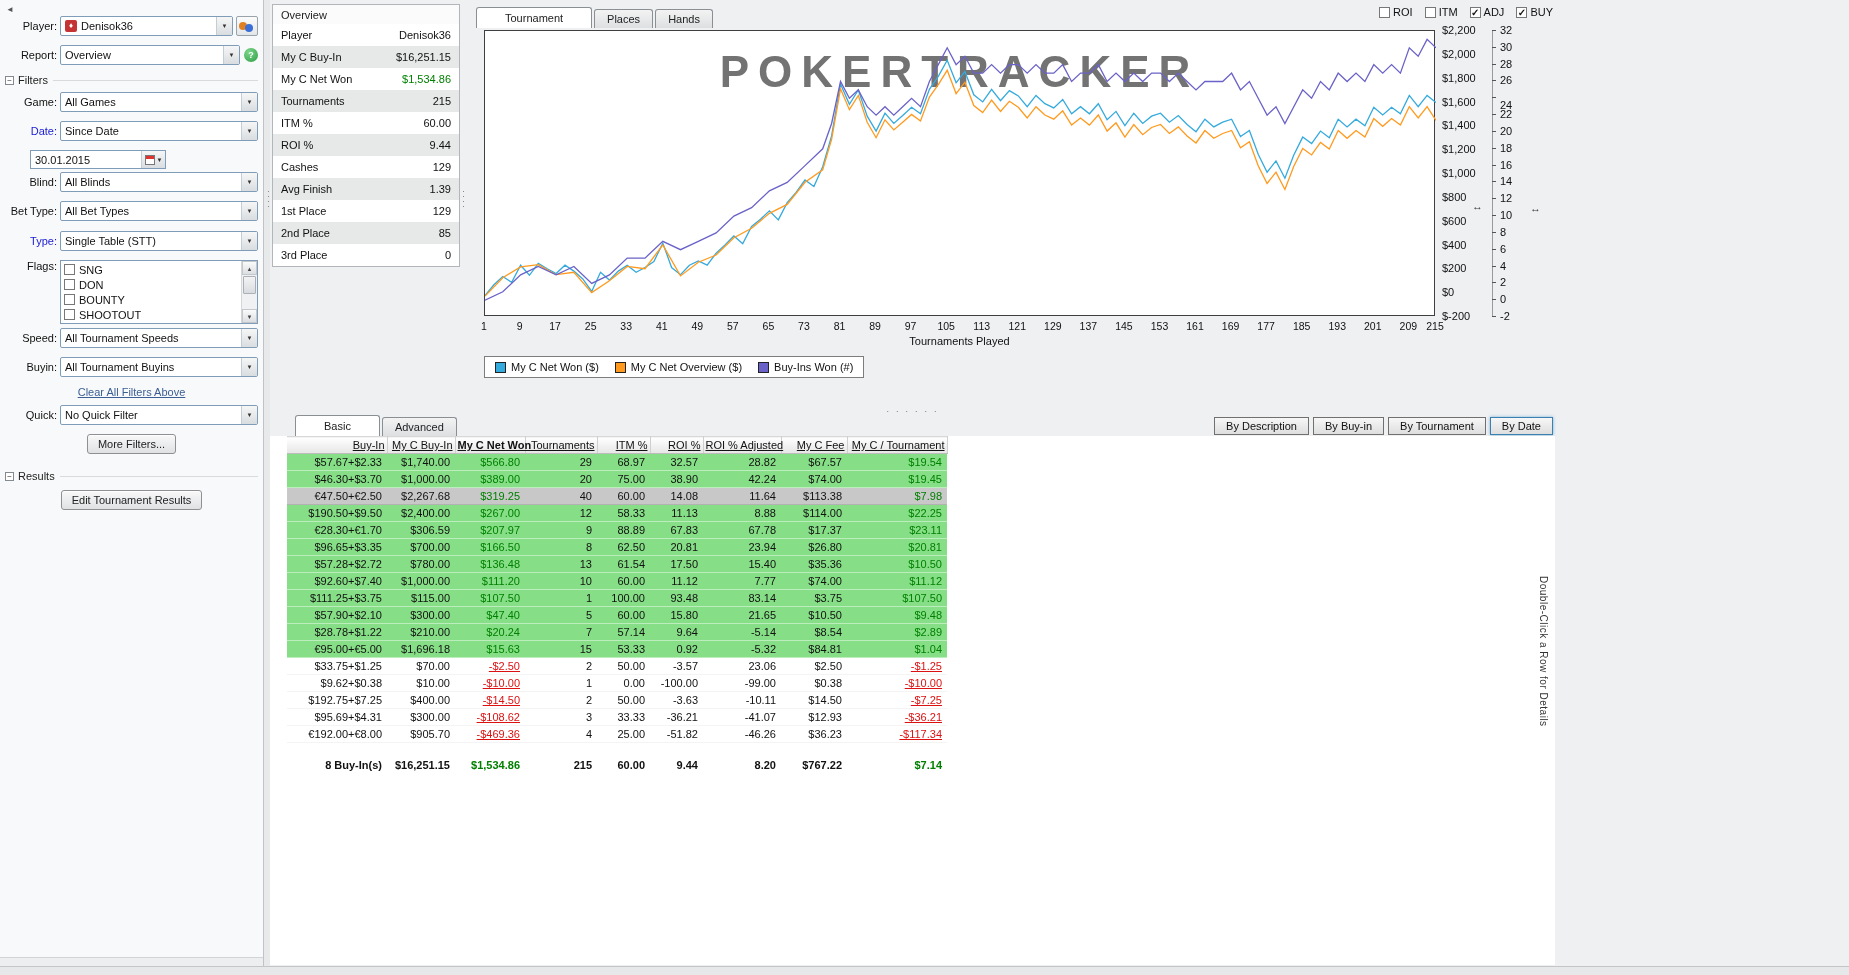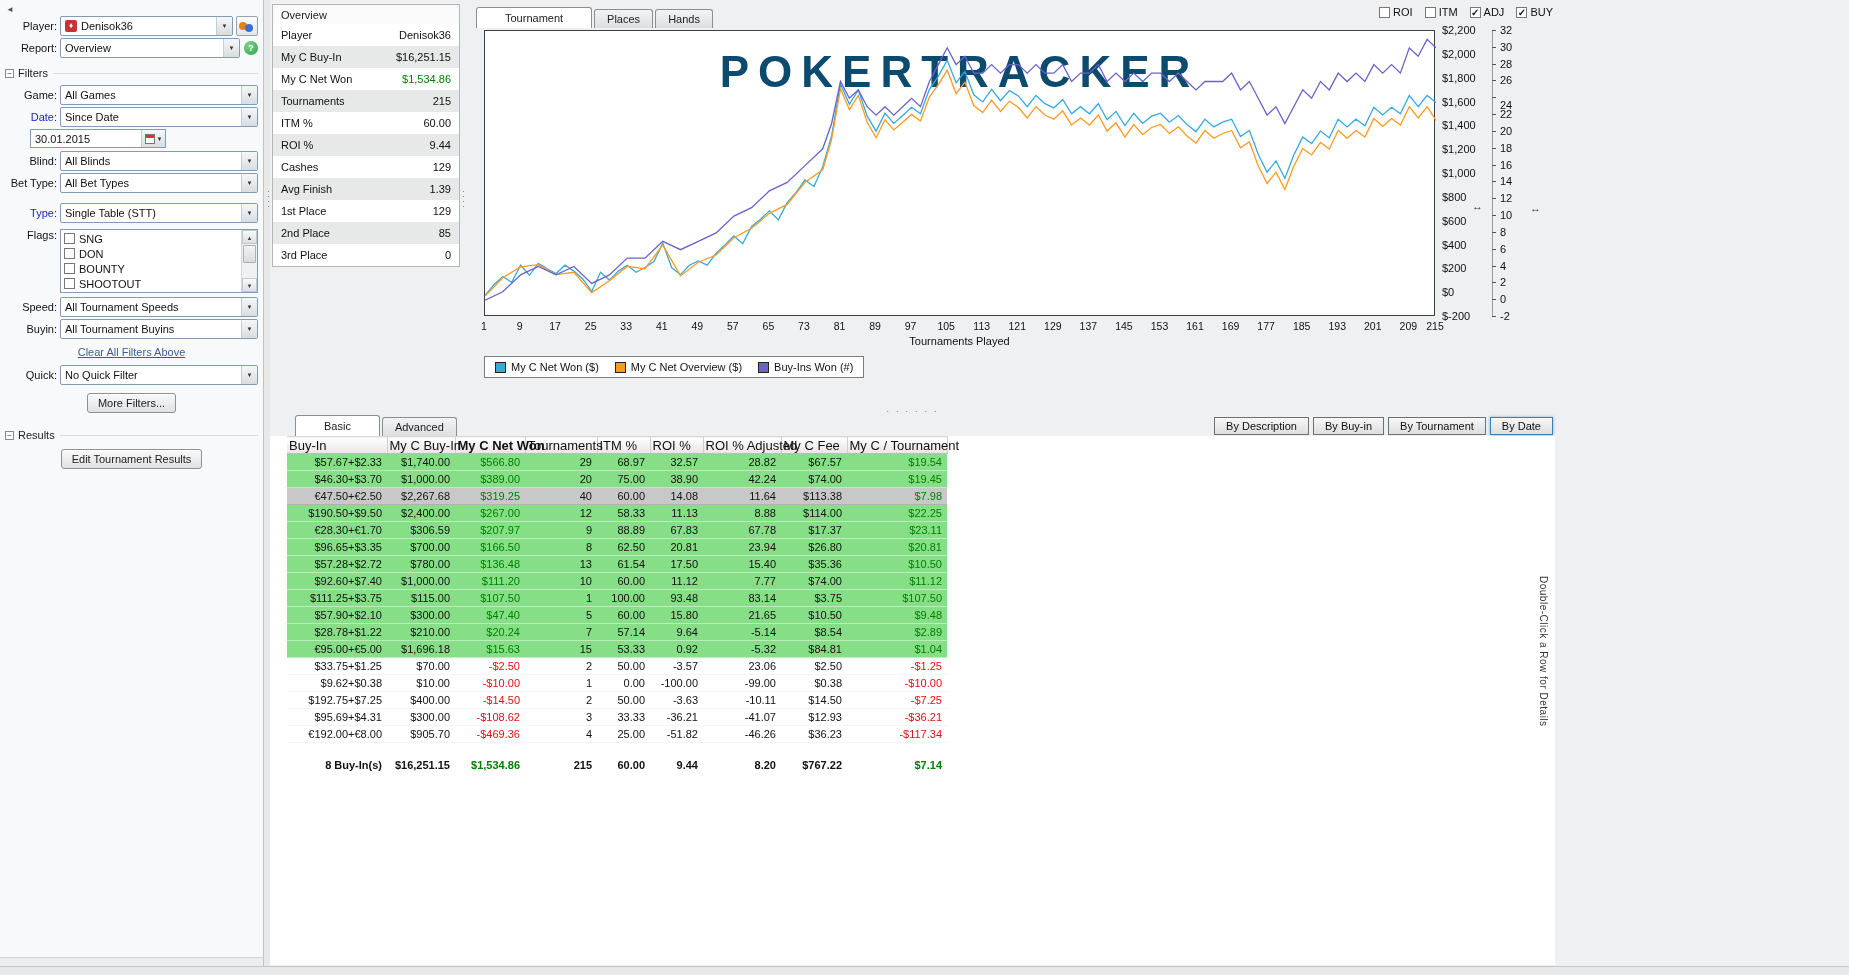--- a/index.html
+++ b/index.html
@@ -3,21 +3,21 @@
 <meta charset="utf-8">
 <style>
   html,body{margin:0;padding:0;background:#dfe2e5;}
   *{box-sizing:border-box;}
   .app{position:relative;width:1849px;height:975px;background:#eef0f2;font-family:"Liberation Sans",sans-serif;font-size:11px;color:#111;overflow:hidden;}
 
   
   .sidebar{position:absolute;left:0;top:0;width:264px;height:966px;background:#f8f9fa;border-right:1px solid #bfc3c7;padding:2px 0 0 0;}
   .collapse-row{height:14px;padding-left:6px;}
   .collapse-btn{font-size:8px;color:#555;cursor:default;display:inline-block;}
-  .form-row{display:flex;align-items:center;padding:0 5px;margin-bottom:2px;}
+  .form-row{display:flex;align-items:center;padding:0 5px;margin-bottom:9px;}
   .flabel{width:52px;text-align:right;margin-right:3px;color:#111;white-space:nowrap;}
   .flabel.accent{color:#1a1ad6;}
   .select{flex:1;height:20px;border:1px solid #7f9db9;background:#fff;border-radius:2px;display:flex;align-items:center;padding-left:4px;overflow:hidden;white-space:nowrap;}
   .sel-text{flex:1;overflow:hidden;white-space:nowrap;}
   .sel-btn{width:16px;height:100%;margin-left:2px;background:linear-gradient(#f6f6f6,#d9dde0);border-left:1px solid #c3cdd6;display:flex;align-items:center;justify-content:center;font-size:6px;color:#333;}
   .side-btn{width:22px;height:20px;margin-left:3px;border:1px solid #9aa2aa;border-radius:2px;background:linear-gradient(#fbfbfb,#e3e6e8);display:flex;align-items:center;justify-content:center;}
   .player-ic{width:12px;height:12px;border-radius:2px;background:#c43434;color:#fff;font-size:8px;line-height:12px;text-align:center;margin-right:4px;flex:none;}
   .people-ic{position:relative;width:16px;height:13px;display:inline-block;}
   .people-ic i{position:absolute;width:8px;height:8px;border-radius:50%;}
   .people-ic .p1{left:0;top:2px;background:#e08020;}
@@ -67,21 +67,21 @@
   
   .chart-area{position:absolute;left:196px;top:0;width:1089px;height:406px;}
   .chart-topbar{height:28px;display:flex;align-items:flex-end;padding:4px 2px 0 2px;}
   .tab{border:1px solid #8a8f94;border-bottom:none;border-radius:3px 3px 0 0;background:linear-gradient(#f3f3f3,#dddfe1);padding:3px 12px;margin-right:2px;color:#222;}
   .tab.active{background:#fff;padding:4px 28px;position:relative;margin-left:8px;}
   .chart-checkboxes{margin-left:auto;display:flex;gap:12px;align-self:flex-start;padding-top:2px;}
   .chk{display:inline-flex;align-items:center;gap:3px;}
   .chart-frame{position:relative;height:372px;}
   .plot-box{position:absolute;left:18px;top:2px;width:951px;height:286px;border:1px solid #3f3f3f;background:#fff;}
   .plot-box svg{position:absolute;left:0;top:0;}
-  .watermark{position:absolute;left:0;right:0;top:16px;text-align:center;font-size:44px;font-weight:bold;letter-spacing:9px;color:#0c4a6e;pointer-events:none;}
+  .watermark{position:absolute;left:0;right:0;top:16px;text-align:center;font-size:44px;font-weight:bold;letter-spacing:9px;color:#737373;pointer-events:none;}
   .usd-axis{position:absolute;left:974px;top:2px;width:50px;height:286px;}
   .usd-axis span{position:absolute;left:2px;white-space:nowrap;}
   .count-axis{position:absolute;left:1026px;top:2px;width:34px;height:286px;}
   .count-axis:before{content:"";position:absolute;left:0;top:0;bottom:0;width:1px;background:#9a9a9a;}
   .count-axis span{position:absolute;left:8px;white-space:nowrap;}
   .count-axis .tick{position:absolute;left:0;width:4px;height:1px;background:#555;}
   .pan-ic{position:absolute;font-size:11px;color:#333;font-weight:bold;}
   .pan-1{left:1006px;top:172px;}
   .pan-2{left:1064px;top:174px;}
   .x-axis{position:absolute;left:18px;top:292px;width:951px;height:13px;}
@@ -92,28 +92,28 @@
   .swatch{width:11px;height:11px;border:1px solid #222;display:inline-block;}
 
   
   .bottom-region{position:absolute;left:270px;top:416px;width:1285px;height:549px;background:#fff;}
   .table-toolbar{height:20px;background:#eef0f2;display:flex;align-items:flex-end;padding:0 2px 0 17px;}
   .toolbar-spacer{flex:1;}
   .sort-btn{margin-left:4px;padding:2px 11px;border:1px solid #707070;border-radius:0;background:linear-gradient(#f7f7f7,#dedede);margin-bottom:1px;}
   .sort-btn.focused{border-color:#3c7fb1;box-shadow:0 0 3px #7ab0d4;}
   .table-sheet{position:relative;height:529px;background:#fff;padding-left:17px;}
   table.results{border-collapse:collapse;table-layout:fixed;width:660px;}
-  .results th{height:17px;background:linear-gradient(#ffffff,#e6e6e6);border-right:1px solid #cfcfcf;border-top:1px solid #d8d8d8;border-bottom:1px solid #bcbcbc;font-weight:normal;font-size:13px;text-align:left;padding:0 2px;white-space:nowrap;}
+  .results th{height:17px;background:linear-gradient(#ffffff,#e6e6e6);border-right:1px solid #cfcfcf;border-top:1px solid #d8d8d8;border-bottom:1px solid #bcbcbc;font-weight:normal;font-size:11px;text-align:right;padding:0 2px;white-space:nowrap;text-decoration:underline;}
   .results th.sorted{font-weight:bold;}
   .results td{height:17px;text-align:right;padding:0 5px;white-space:nowrap;}
   .results tr.positive td{background:var(--row-green);border-bottom:1px solid rgba(255,255,255,.45);}
   .results tr.selected td{background:var(--selected-row);border-bottom:1px solid #b2b2b2;}
   .results tr.negative td{background:#fff;border-bottom:1px solid #f4f4f4;}
   .results td.money-pos{color:var(--positive-text);}
-  .results td.money-neg{color:var(--negative-text);}
+  .results td.money-neg{color:var(--negative-text);text-decoration:underline;}
   .results tr.total td{font-weight:bold;}
   .results tr.spacer td{height:14px;background:#fff;border:none;}
   .v-note{position:absolute;right:6px;top:140px;writing-mode:vertical-rl;font-size:10px;color:#333;letter-spacing:.5px;}
   .bottom-strip{position:absolute;left:0;top:966px;width:1849px;height:9px;background:#e6e8ea;border-top:1px solid #c3c5c7;}
 </style>
 </head>
 <body>
 
 <div class="app">
 

